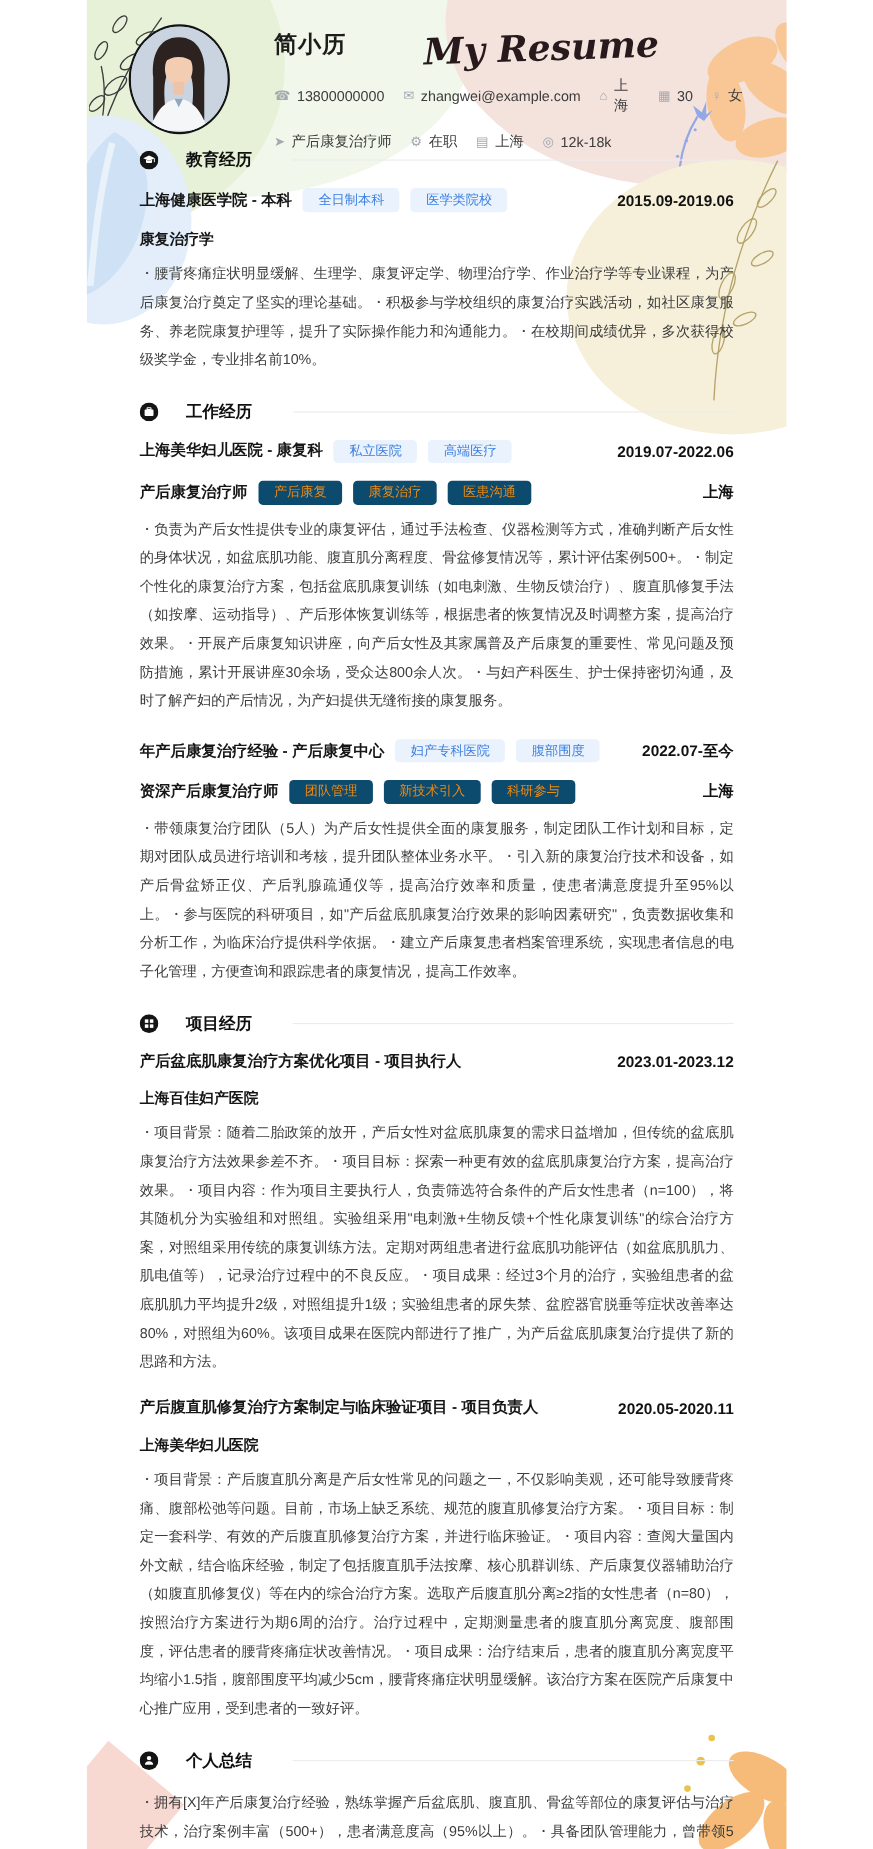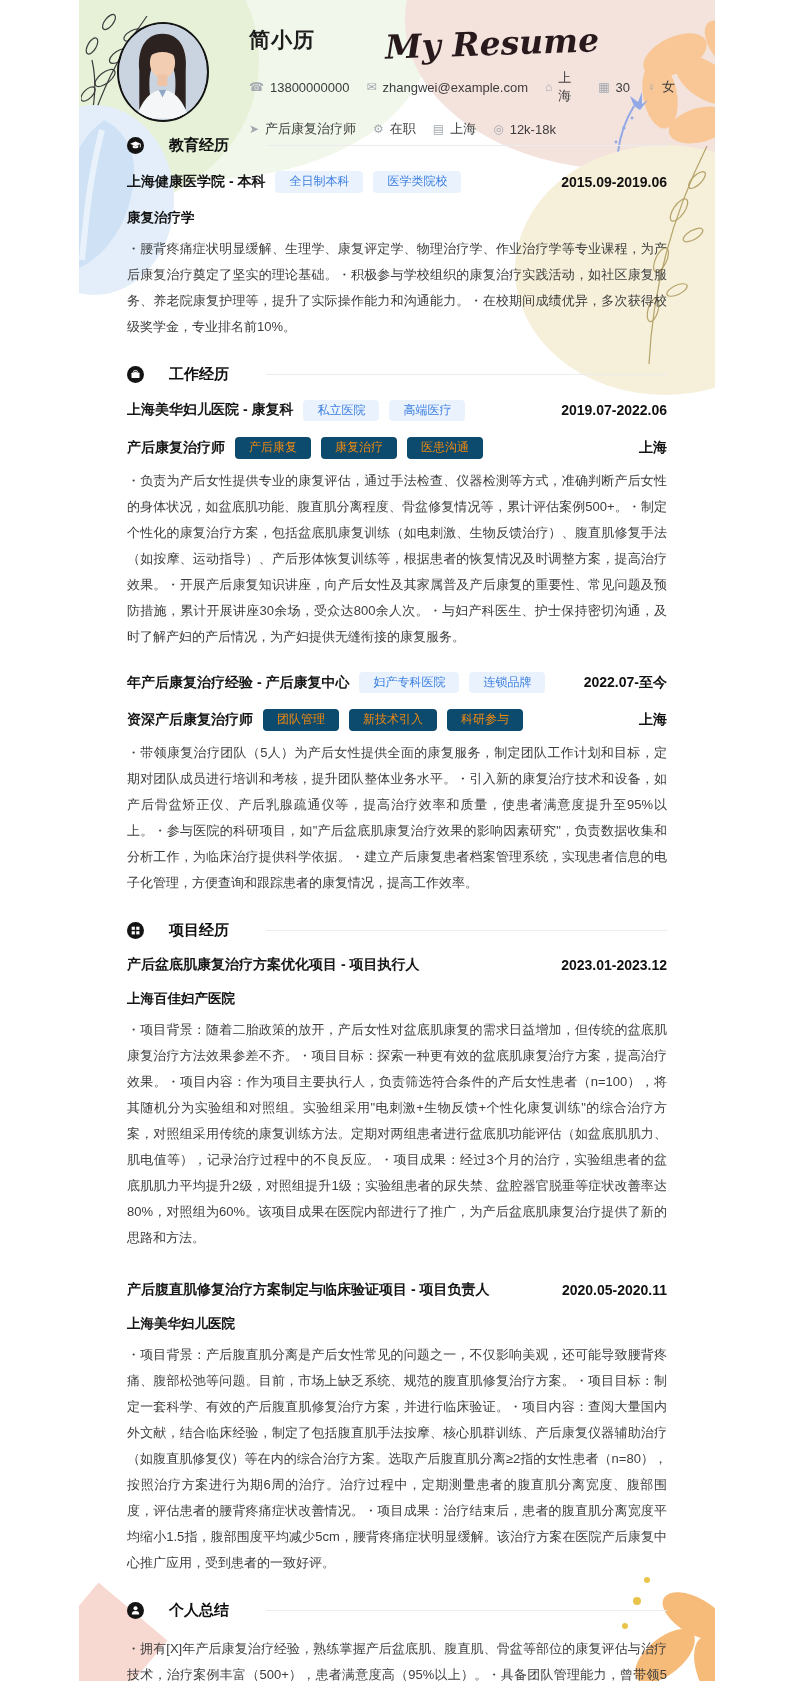--- a/index.html
+++ b/index.html
@@ -239,21 +239,21 @@
           <span class="tag orange">医患沟通</span>
           <span class="entry-loc">上海</span>
         </div>
         <p class="desc">・负责为产后女性提供专业的康复评估，通过手法检查、仪器检测等方式，准确判断产后女性的身体状况，如盆底肌功能、腹直肌分离程度、骨盆修复情况等，累计评估案例500+。・制定个性化的康复治疗方案，包括盆底肌康复训练（如电刺激、生物反馈治疗）、腹直肌修复手法（如按摩、运动指导）、产后形体恢复训练等，根据患者的恢复情况及时调整方案，提高治疗效果。・开展产后康复知识讲座，向产后女性及其家属普及产后康复的重要性、常见问题及预防措施，累计开展讲座30余场，受众达800余人次。・与妇产科医生、护士保持密切沟通，及时了解产妇的产后情况，为产妇提供无缝衔接的康复服务。</p>
       </div>
 
       <div class="entry" style="margin-top:22px;">
         <div class="entry-row">
           <span class="entry-title">年产后康复治疗经验 - 产后康复中心</span>
           <span class="tag blue">妇产专科医院</span>
-          <span class="tag blue">连锁品牌</span>
+          <span class="tag blue">腹部围度</span>
           <span class="entry-date">2022.07-至今</span>
         </div>
         <div class="entry-row">
           <span class="entry-title">资深产后康复治疗师</span>
           <span class="tag orange">团队管理</span>
           <span class="tag orange">新技术引入</span>
           <span class="tag orange">科研参与</span>
           <span class="entry-loc">上海</span>
         </div>
         <p class="desc">・带领康复治疗团队（5人）为产后女性提供全面的康复服务，制定团队工作计划和目标，定期对团队成员进行培训和考核，提升团队整体业务水平。・引入新的康复治疗技术和设备，如产后骨盆矫正仪、产后乳腺疏通仪等，提高治疗效率和质量，使患者满意度提升至95%以上。・参与医院的科研项目，如"产后盆底肌康复治疗效果的影响因素研究"，负责数据收集和分析工作，为临床治疗提供科学依据。・建立产后康复患者档案管理系统，实现患者信息的电子化管理，方便查询和跟踪患者的康复情况，提高工作效率。</p>
@@ -277,21 +277,21 @@
         <div class="entry-row">
           <span class="entry-title">产后盆底肌康复治疗方案优化项目 - 项目执行人</span>
           <span class="entry-date">2023.01-2023.12</span>
         </div>
         <div class="entry-row">
           <span class="entry-sub">上海百佳妇产医院</span>
         </div>
         <p class="desc">・项目背景：随着二胎政策的放开，产后女性对盆底肌康复的需求日益增加，但传统的盆底肌康复治疗方法效果参差不齐。・项目目标：探索一种更有效的盆底肌康复治疗方案，提高治疗效果。・项目内容：作为项目主要执行人，负责筛选符合条件的产后女性患者（n=100），将其随机分为实验组和对照组。实验组采用"电刺激+生物反馈+个性化康复训练"的综合治疗方案，对照组采用传统的康复训练方法。定期对两组患者进行盆底肌功能评估（如盆底肌肌力、肌电值等），记录治疗过程中的不良反应。・项目成果：经过3个月的治疗，实验组患者的盆底肌肌力平均提升2级，对照组提升1级；实验组患者的尿失禁、盆腔器官脱垂等症状改善率达80%，对照组为60%。该项目成果在医院内部进行了推广，为产后盆底肌康复治疗提供了新的思路和方法。</p>
       </div>
 
-      <div class="entry" style="margin-top:30px;">
+      <div class="entry" style="margin-top:20px;">
         <div class="entry-row">
           <span class="entry-title">产后腹直肌修复治疗方案制定与临床验证项目 - 项目负责人</span>
           <span class="entry-date">2020.05-2020.11</span>
         </div>
         <div class="entry-row">
           <span class="entry-sub">上海美华妇儿医院</span>
         </div>
         <p class="desc">・项目背景：产后腹直肌分离是产后女性常见的问题之一，不仅影响美观，还可能导致腰背疼痛、腹部松弛等问题。目前，市场上缺乏系统、规范的腹直肌修复治疗方案。・项目目标：制定一套科学、有效的产后腹直肌修复治疗方案，并进行临床验证。・项目内容：查阅大量国内外文献，结合临床经验，制定了包括腹直肌手法按摩、核心肌群训练、产后康复仪器辅助治疗（如腹直肌修复仪）等在内的综合治疗方案。选取产后腹直肌分离≥2指的女性患者（n=80），按照治疗方案进行为期6周的治疗。治疗过程中，定期测量患者的腹直肌分离宽度、腹部围度，评估患者的腰背疼痛症状改善情况。・项目成果：治疗结束后，患者的腹直肌分离宽度平均缩小1.5指，腹部围度平均减少5cm，腰背疼痛症状明显缓解。该治疗方案在医院产后康复中心推广应用，受到患者的一致好评。</p>
       </div>
     </section>

